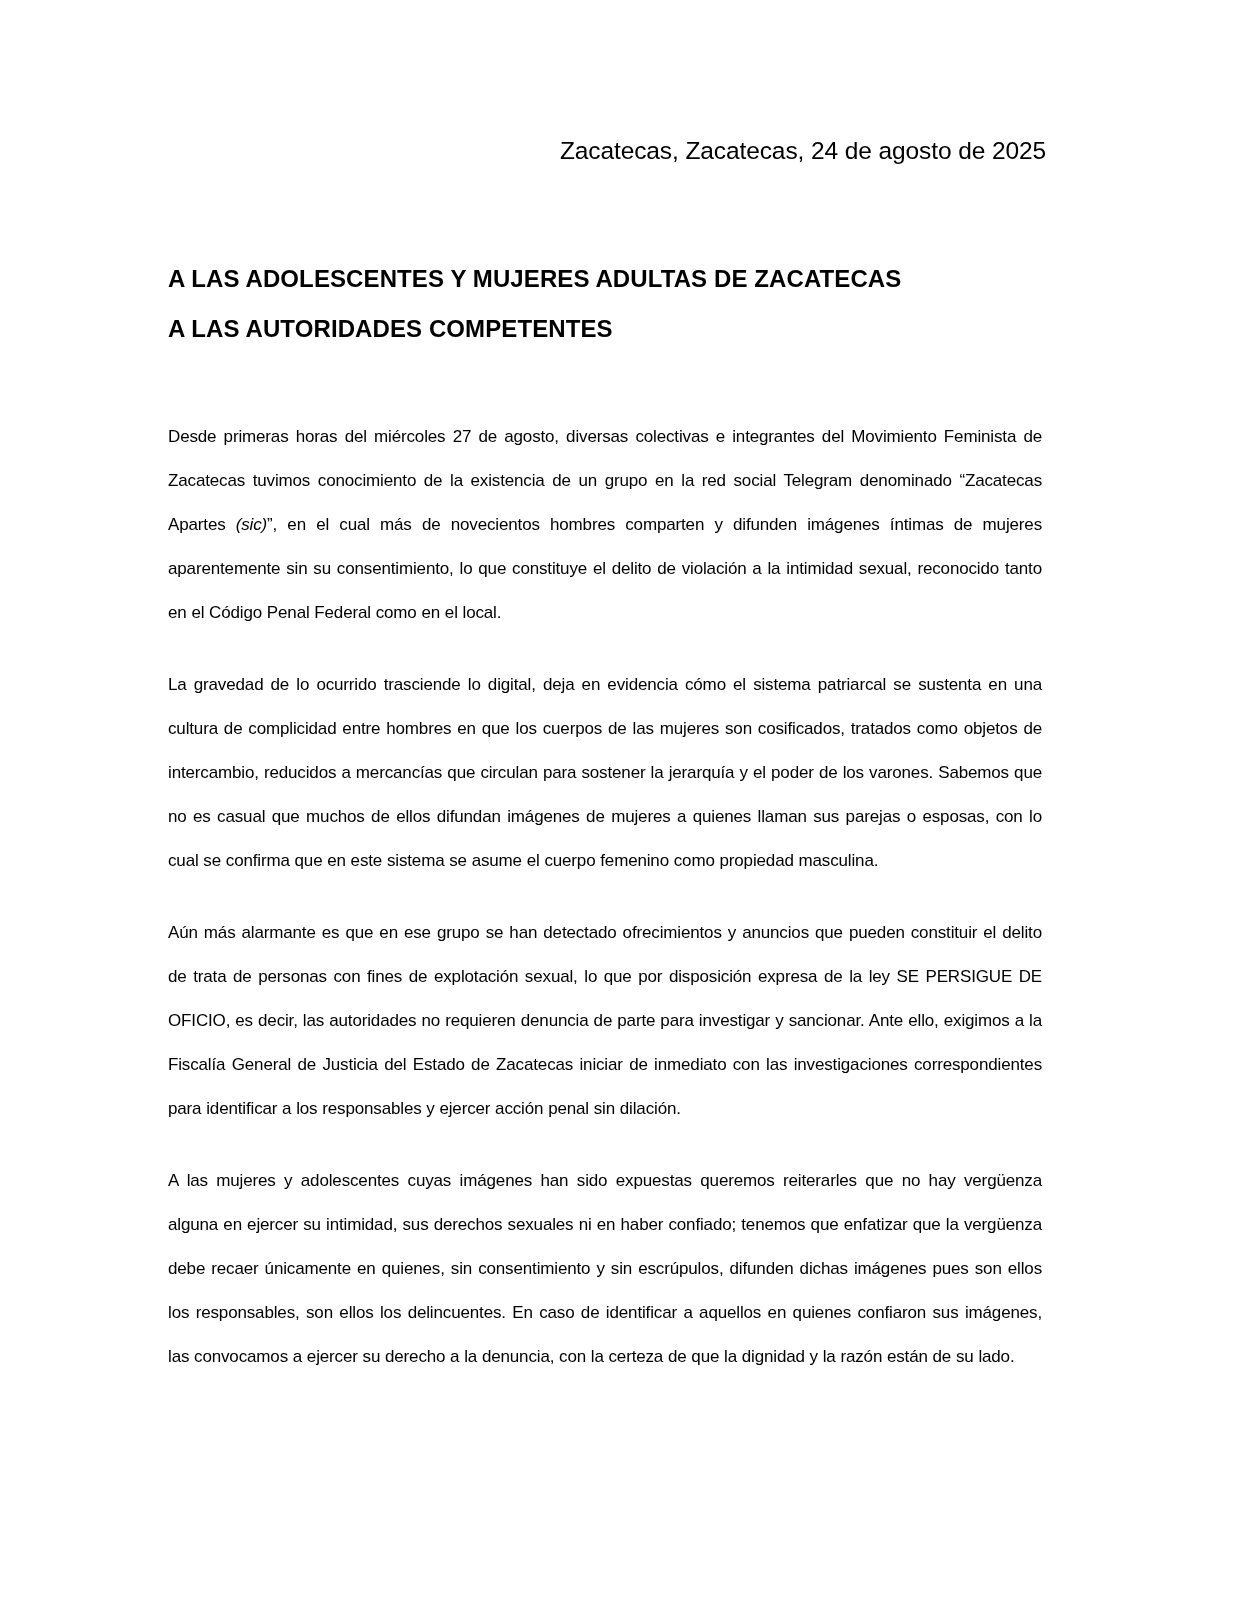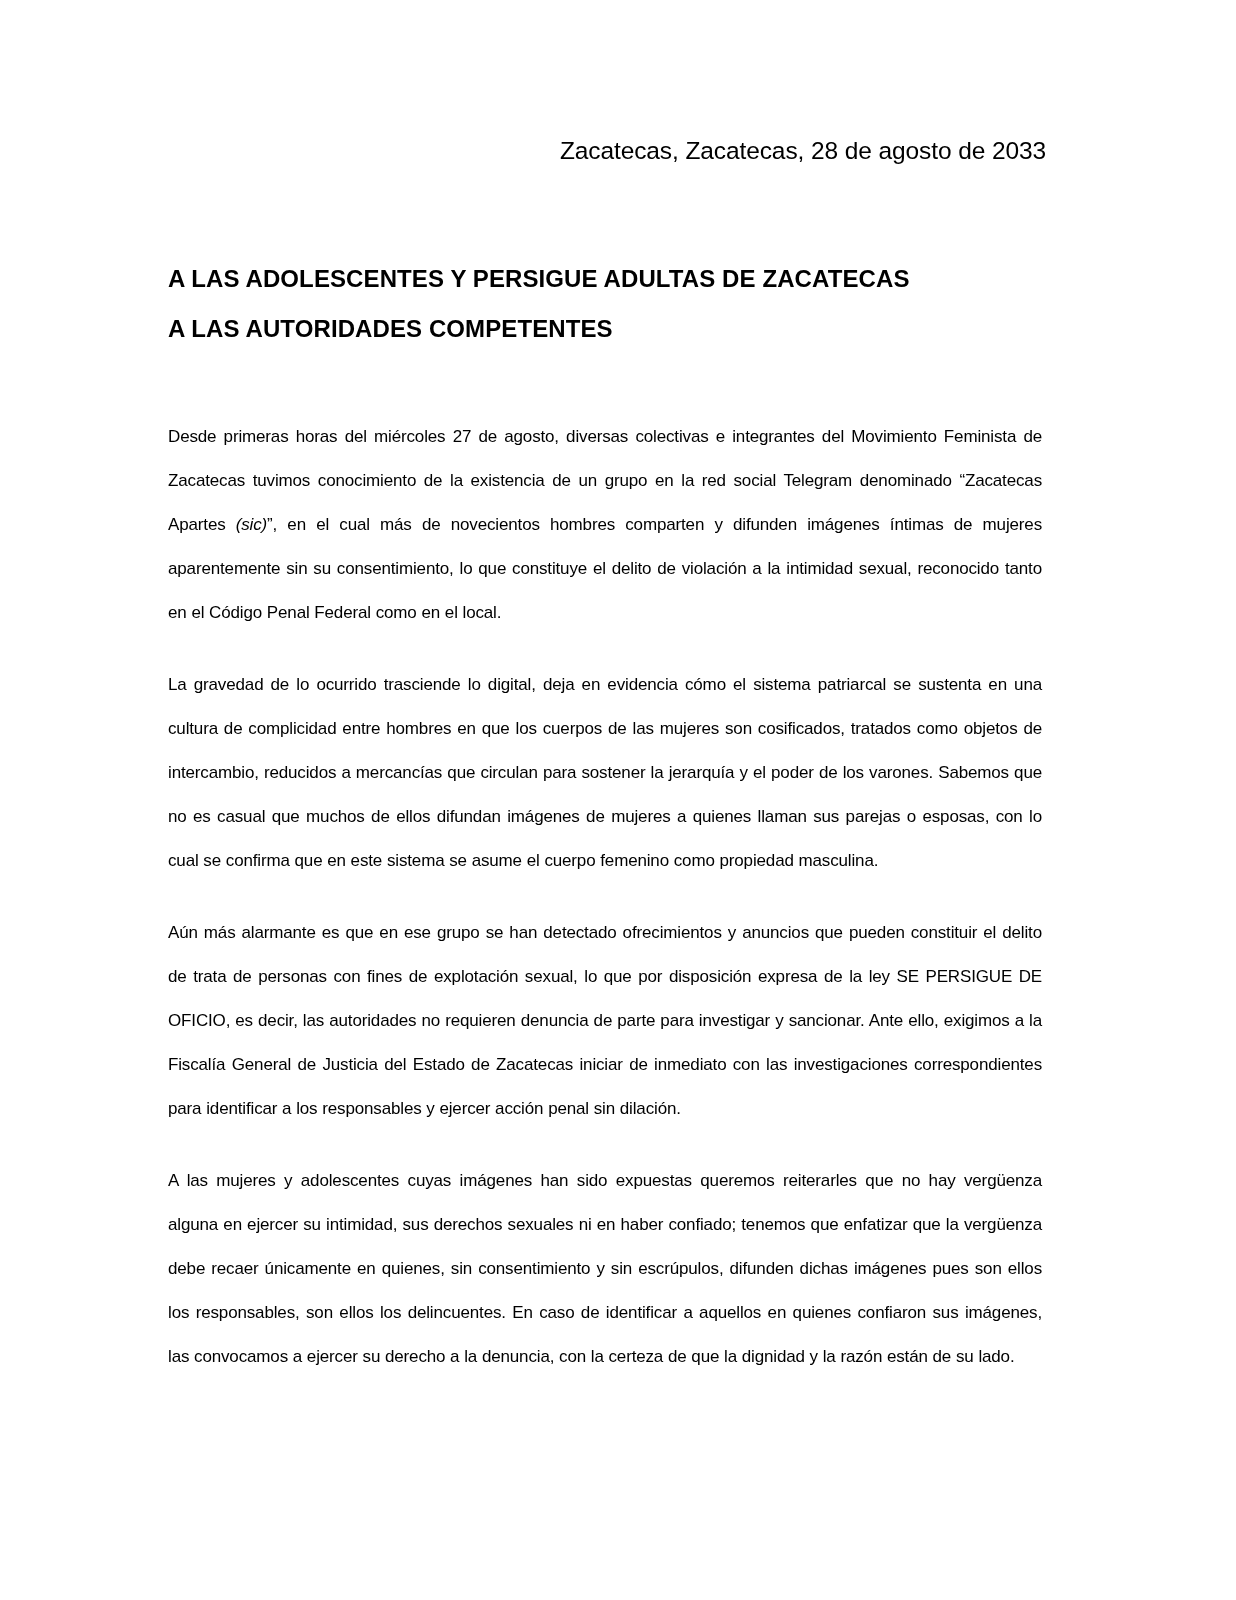--- a/index.html
+++ b/index.html
@@ -66,24 +66,24 @@
   .it {
     font-style: italic;
   }
 </style>
 </head>
 <body>
 
 <div class="page">
   <div class="content">
 
-    <div class="date-line">Zacatecas, Zacatecas, 28 de agosto de 2033</div>
+    <div class="date-line">Zacatecas, Zacatecas, 24 de agosto de 2025</div>
 
     <div class="headings">
-      <h1 class="heading">A LAS ADOLESCENTES Y PERSIGUE ADULTAS DE ZACATECAS</h1>
+      <h1 class="heading">A LAS ADOLESCENTES Y MUJERES ADULTAS DE ZACATECAS</h1>
       <h1 class="heading">A LAS AUTORIDADES COMPETENTES</h1>
     </div>
 
     <div class="body-block">
 
       <p class="para"><span>Desde primeras horas del miércoles 27 de agosto, diversas colectivas e integrantes del Movimiento Feminista de Zacatecas tuvimos conocimiento de la existencia de un grupo en la red social Telegram denominado “Zacatecas Apartes </span><span class="it">(sic)</span><span>”, en el cual más de novecientos hombres comparten y difunden imágenes íntimas de mujeres aparentemente sin su consentimiento, lo que constituye el delito de violación a la intimidad sexual, reconocido tanto en el Código Penal Federal como en el local.</span></p>
 
       <p class="para">La gravedad de lo ocurrido trasciende lo digital, deja en evidencia cómo el sistema patriarcal se sustenta en una cultura de complicidad entre hombres en que los cuerpos de las mujeres son cosificados, tratados como objetos de intercambio, reducidos a mercancías que circulan para sostener la jerarquía y el poder de los varones. Sabemos que no es casual que muchos de ellos difundan imágenes de mujeres a quienes llaman sus parejas o esposas, con lo cual se confirma que en este sistema se asume el cuerpo femenino como propiedad masculina.</p>
 
       <p class="para">Aún más alarmante es que en ese grupo se han detectado ofrecimientos y anuncios que pueden constituir el delito de trata de personas con fines de explotación sexual, lo que por disposición expresa de la ley SE PERSIGUE DE OFICIO, es decir, las autoridades no requieren denuncia de parte para investigar y sancionar. Ante ello, exigimos  a la Fiscalía General de Justicia del Estado de Zacatecas iniciar de inmediato con las investigaciones correspondientes para identificar a los responsables y ejercer acción penal sin dilación.</p>

